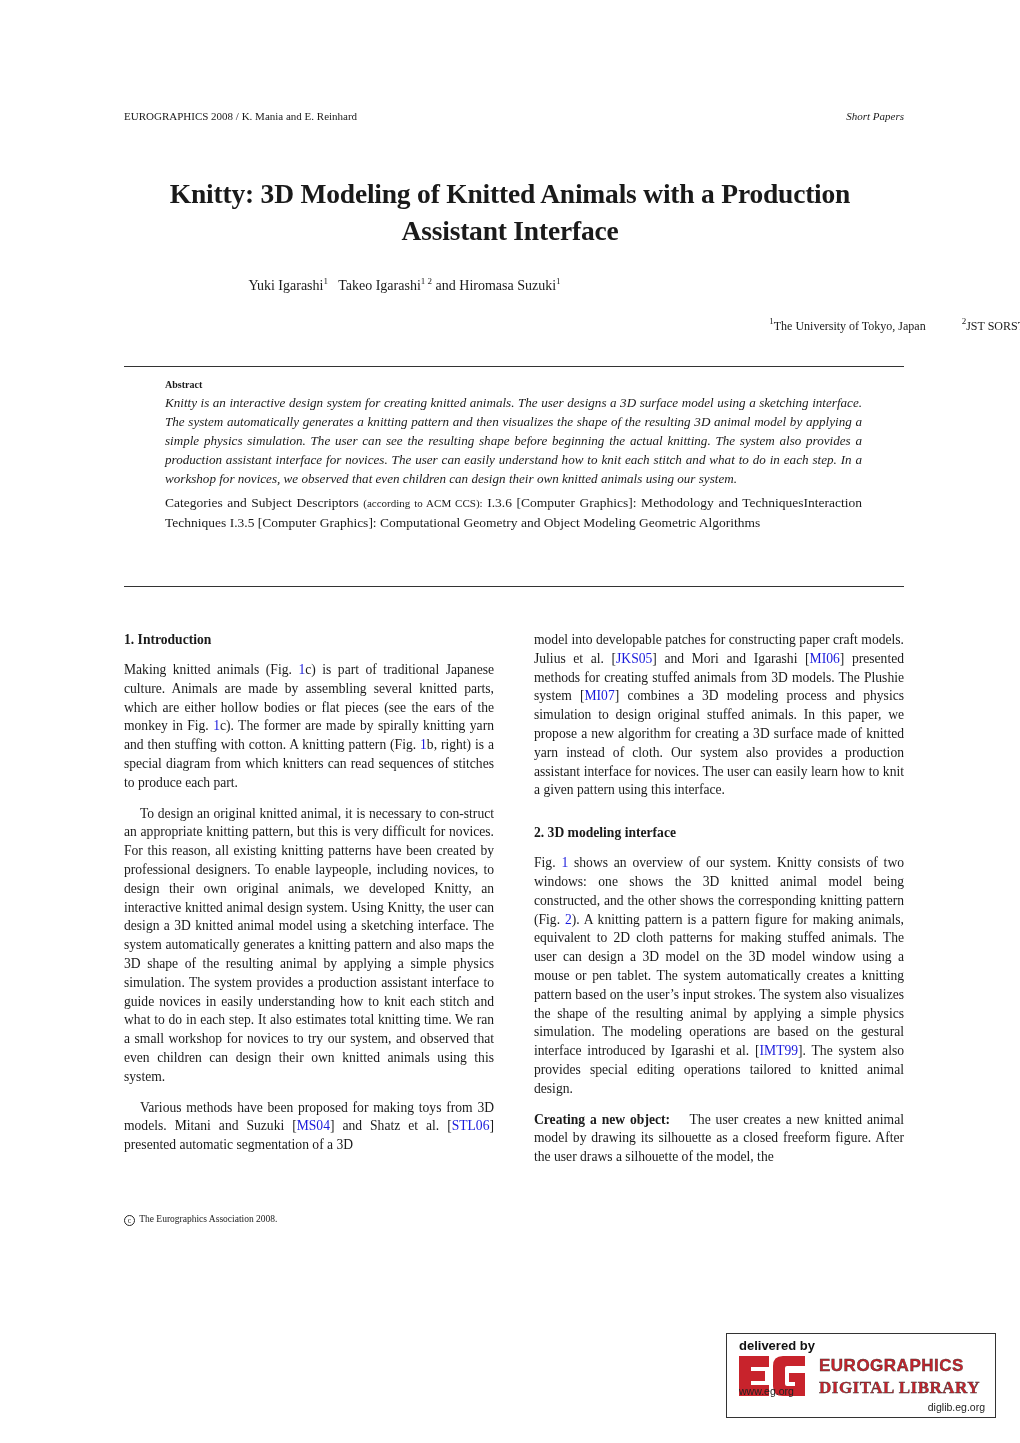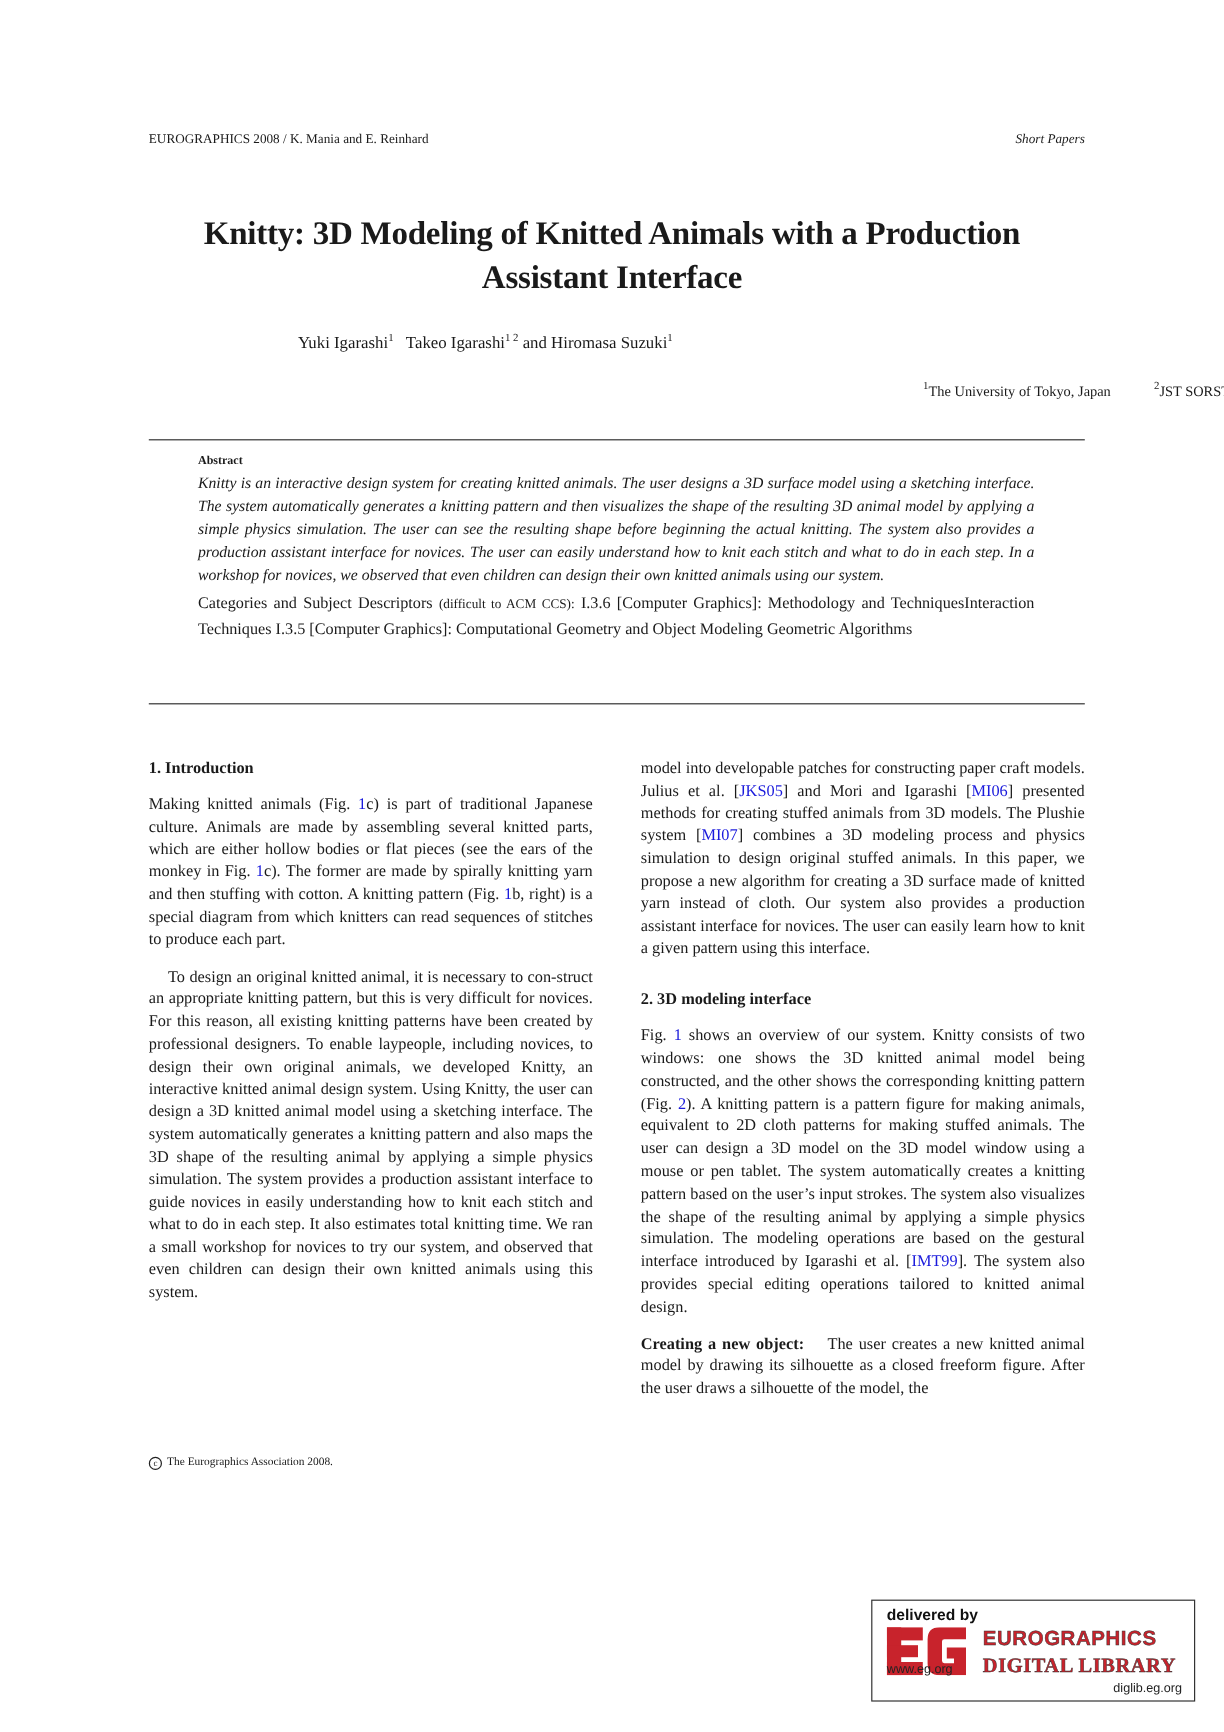--- a/index.html
+++ b/index.html
@@ -69,33 +69,36 @@
   <sup>2</sup><span>JST SORST</span>
 </div>
 
 <div class="rule" style="top:366px;"></div>
 
 <div class="abstract">
   <div class="abs-head">Abstract</div>
   <div class="abs-body">Knitty is an interactive design system for creating knitted animals. The user designs a 3D surface model using a sketching interface. The system automatically generates a knitting pattern and then visualizes the shape of the resulting 3D animal model by applying a simple physics simulation. The user can see the resulting shape before beginning the actual knitting. The system also provides a production assistant interface for novices. The user can easily understand how to knit each stitch and what to do in each step. In a workshop for novices, we observed that even children can design their own knitted animals using our system.</div>
   <div class="cats">
     <span>Categories and Subject Descriptors</span>
-    <span class="small">(difficult to ACM CCS):</span>
+    <span class="small">(according to ACM CCS):</span>
     <span>I.3.6 [Computer Graphics]: Methodology and TechniquesInteraction Techniques I.3.5 [Computer Graphics]: Computational Geometry and Object Modeling Geometric Algorithms</span>
   </div>
 </div>
 
 <div class="rule" style="top:586px;"></div>
 
 <div class="col col-left">
   <div class="sec-head">1.  Introduction</div>
   <div class="para">
     <span>Making knitted animals (Fig. </span><span class="ref">1</span><span>c) is part of traditional Japanese culture. Animals are made by assembling several knitted parts, which are either hollow bodies or flat pieces (see the ears of the monkey in Fig. </span><span class="ref">1</span><span>c). The former are made by spirally knitting yarn and then stuffing with cotton. A knitting pattern (Fig. </span><span class="ref">1</span><span>b, right) is a special diagram from which knitters can read sequences of stitches to produce each part.</span>
   </div>
   <div class="para indent">To design an original knitted animal, it is necessary to con-struct an appropriate knitting pattern, but this is very difficult for novices. For this reason, all existing knitting patterns have been created by professional designers. To enable laypeople, including novices, to design their own original animals, we developed Knitty, an interactive knitted animal design system. Using Knitty, the user can design a 3D knitted animal model using a sketching interface. The system automatically generates a knitting pattern and also maps the 3D shape of the resulting animal by applying a simple physics simulation. The system provides a production assistant interface to guide novices in easily understanding how to knit each stitch and what to do in each step. It also estimates total knitting time. We ran a small workshop for novices to try our system, and observed that even children can design their own knitted animals using this system.</div>
+  <div class="para indent">
+    <span>Various methods have been proposed for making toys from 3D models. Mitani and Suzuki [</span><span class="ref">MS04</span><span>] and Shatz et al. [</span><span class="ref">STL06</span><span id="p3-split">] presented automatic segmentation of a 3D</span>
+  </div>
 </div>
 
 <div class="col col-right">
   <div class="para">
     <span id="p3-cont">model into developable patches for constructing paper craft models. Julius et al. [</span><span class="ref">JKS05</span><span>] and Mori and Igarashi [</span><span class="ref">MI06</span><span>] presented methods for creating stuffed animals from 3D models. The Plushie system [</span><span class="ref">MI07</span><span>] combines a 3D modeling process and physics simulation to design original stuffed animals. In this paper, we propose a new algorithm for creating a 3D surface made of knitted yarn instead of cloth. Our system also provides a production assistant interface for novices. The user can easily learn how to knit a given pattern using this interface.</span>
   </div>
   <div class="sec-head" style="margin-top:24px;">2.  3D modeling interface</div>
   <div class="para">
     <span>Fig. </span><span class="ref">1</span><span> shows an overview of our system. Knitty consists of two windows: one shows the 3D knitted animal model being constructed, and the other shows the corresponding knitting pattern (Fig. </span><span class="ref">2</span><span>). A knitting pattern is a pattern figure for making animals, equivalent to 2D cloth patterns for making stuffed animals. The user can design a 3D model on the 3D model window using a mouse or pen tablet. The system automatically creates a knitting pattern based on the user’s input strokes. The system also visualizes the shape of the resulting animal by applying a simple physics simulation. The modeling operations are based on the gestural interface introduced by Igarashi et al. [</span><span class="ref">IMT99</span><span>]. The system also provides special editing operations tailored to knitted animal design.</span>
   </div>

